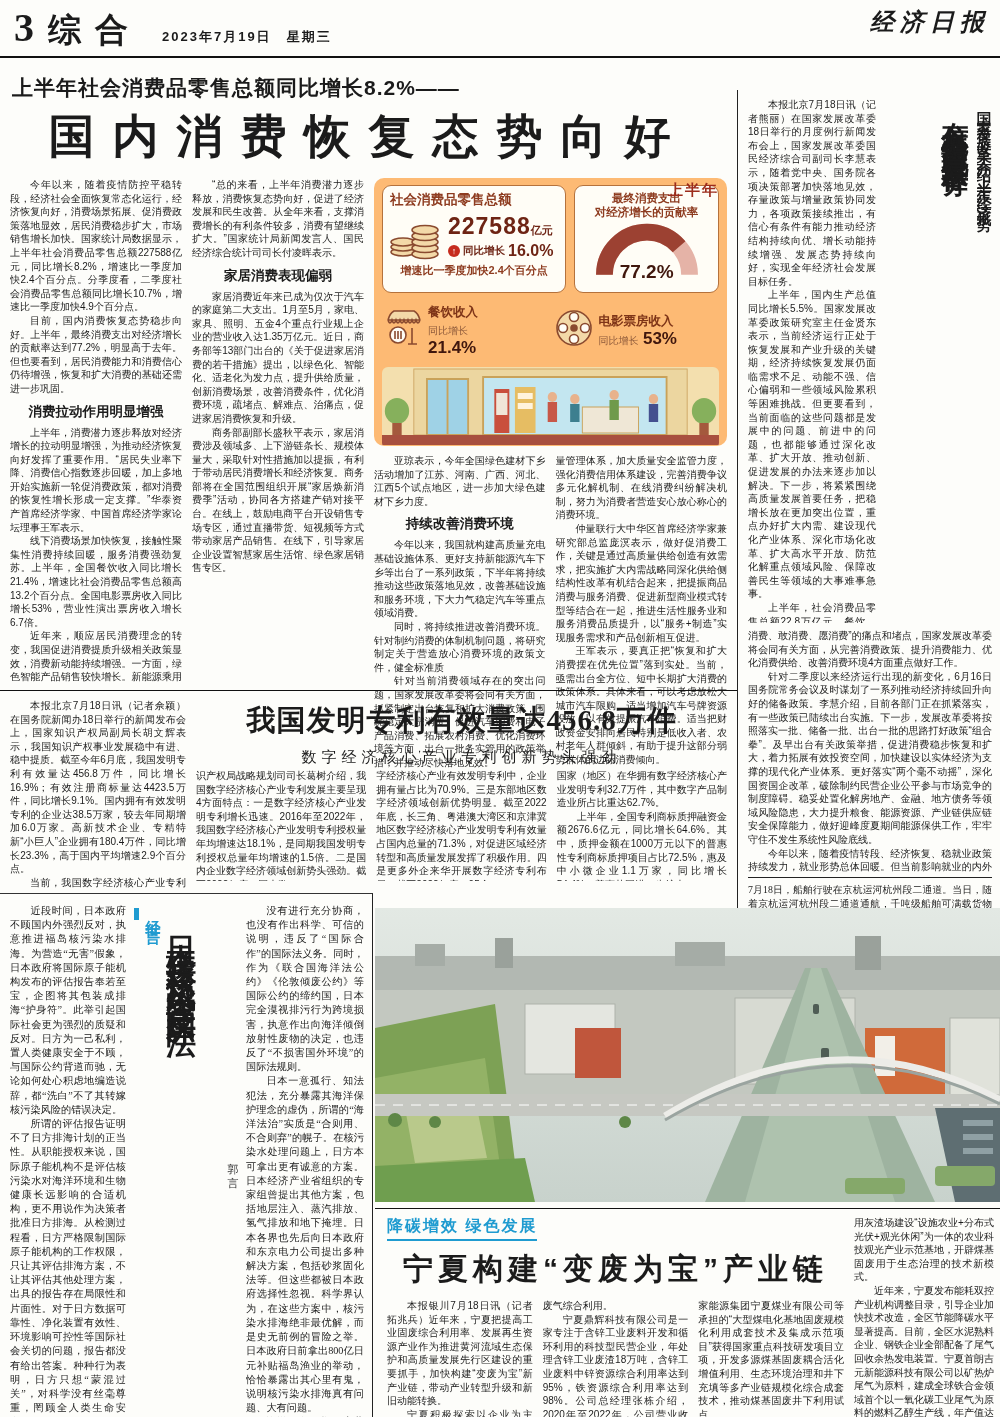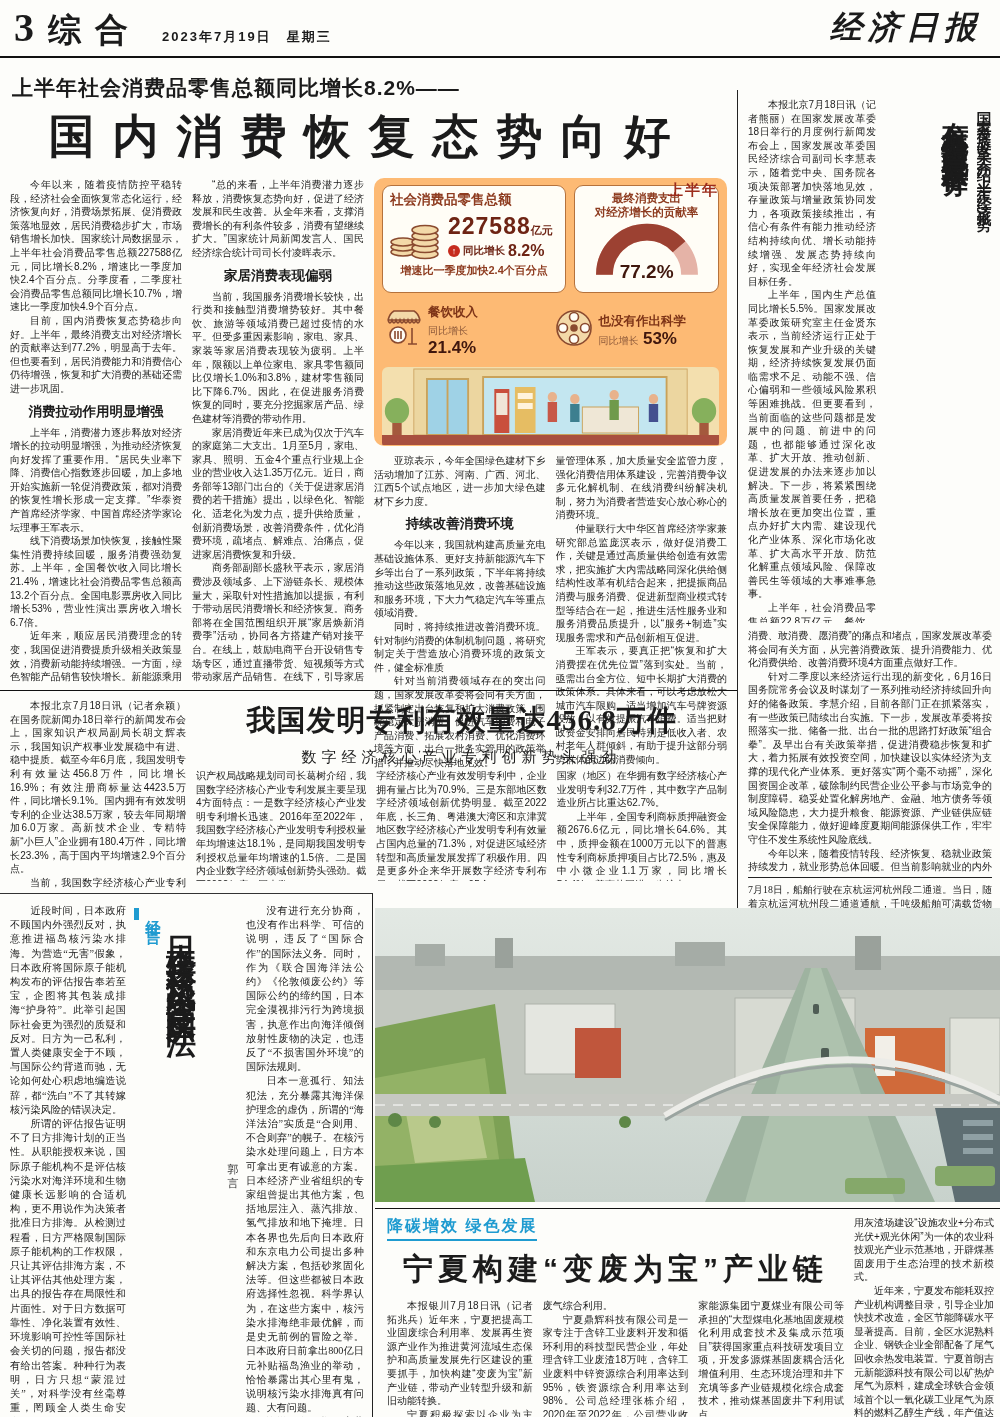--- a/index.html
+++ b/index.html
@@ -5,21 +5,21 @@
   * { margin:0; padding:0; box-sizing:border-box; }
   body { background:#e8e8e4; font-family:"Liberation Sans", sans-serif; color:#1b1b1b; }
   #page { position:relative; width:1000px; height:1417px; background:#fdfdfa; margin:0 auto; overflow:hidden; }
 
   
   .hdr { position:absolute; left:0; top:0; width:1000px; height:58px; border-bottom:2.5px solid #111; padding:8px 10px 0 14px; }
   .hdr-left { display:flex; align-items:baseline; gap:14px; }
   .pageno { font-family:"Liberation Serif", serif; font-size:40px; font-weight:bold; line-height:1; }
   .section { font-size:33px; font-weight:bold; letter-spacing:14px; line-height:1; }
   .dateline { font-size:13px; font-weight:bold; letter-spacing:2px; padding-left:6px; }
-  .masthead { position:absolute; right:18px; top:6px; font-family:"Liberation Serif", serif; font-style:italic; font-weight:bold; font-size:32px; letter-spacing:6px;margin-left:18px; }
+  .masthead { position:absolute; right:10px; top:6px; font-family:"Liberation Serif", serif; font-style:italic; font-weight:bold; font-size:24px; letter-spacing:6px;margin-left:18px; }
 
   
   .t { font-size:10px; line-height:13.6px; text-align:justify; }
   .ind { text-indent:2em; }
   .clip { overflow:hidden; }
   .subhead { font-size:13.5px; font-weight:bold; text-align:center; margin:7px 0 5px; }
 
   
   .main { position:absolute; left:0; top:58px; width:737px; height:632px; padding:6px 10px 0 10px; }
   .topbar { display:flex; justify-content:space-between; align-items:flex-end; height:26px; }
@@ -125,21 +125,20 @@
         <p class="t ind">今年以来，随着疫情防控平稳转段，经济社会全面恢复常态化运行，经济恢复向好，消费场景拓展、促消费政策落地显效，居民消费稳步扩大，市场销售增长加快。国家统计局数据显示，上半年社会消费品零售总额227588亿元，同比增长8.2%，增速比一季度加快2.4个百分点。分季度看，二季度社会消费品零售总额同比增长10.7%，增速比一季度加快4.9个百分点。</p>
         <p class="t ind">目前，国内消费恢复态势稳步向好。上半年，最终消费支出对经济增长的贡献率达到77.2%，明显高于去年。但也要看到，居民消费能力和消费信心仍待增强，恢复和扩大消费的基础还需进一步巩固。</p>
         <div class="subhead">消费拉动作用明显增强</div>
         <p class="t ind">上半年，消费潜力逐步释放对经济增长的拉动明显增强，为推动经济恢复向好发挥了重要作用。“居民失业率下降、消费信心指数逐步回暖，加上多地开始实施新一轮促消费政策，都对消费的恢复性增长形成一定支撑。”华泰资产首席经济学家、中国首席经济学家论坛理事王军表示。</p>
         <p class="t ind">线下消费场景加快恢复，接触性聚集性消费持续回暖，服务消费强劲复苏。上半年，全国餐饮收入同比增长21.4%，增速比社会消费品零售总额高13.2个百分点。全国电影票房收入同比增长53%，营业性演出票房收入增长6.7倍。</p>
         <p class="t ind">近年来，顺应居民消费理念的转变，我国促进消费提质升级相关政策显效，消费新动能持续增强。一方面，绿色智能产品销售较快增长。新能源乘用车销售量超过300万辆，同比增长37.3%；限额以上单位低能耗家电和音像器材类商品零售额同比增速超过20%。另一方面，在直播带货、即时零售等新型消费模式带动下，网上零售较快增长，实物商品网上零售额同比增长10.8%。</p>
       </div>
       <div class="mcol clip">
         <p class="t ind">“总的来看，上半年消费潜力逐步释放，消费恢复态势向好，促进了经济发展和民生改善。从全年来看，支撑消费增长的有利条件较多，消费有望继续扩大。”国家统计局新闻发言人、国民经济综合统计司司长付凌晖表示。</p>
         <div class="subhead">家居消费表现偏弱</div>
-        <p class="t ind">当前，我国服务消费增长较快，出行类和接触型消费增势较好。其中餐饮、旅游等领域消费已超过疫情的水平。但受多重因素影响，家电、家具、家装等家居消费表现较为疲弱。上半年，限额以上单位家电、家具零售额同比仅增长1.0%和3.8%，建材零售额同比下降6.7%。因此，在促进服务消费恢复的同时，要充分挖掘家居产品、绿色建材等消费的带动作用。</p>
         <p class="t ind">家居消费近年来已成为仅次于汽车的家庭第二大支出。1月至5月，家电、家具、照明、五金4个重点行业规上企业的营业收入达1.35万亿元。近日，商务部等13部门出台的《关于促进家居消费的若干措施》提出，以绿色化、智能化、适老化为发力点，提升供给质量，创新消费场景，改善消费条件，优化消费环境，疏堵点、解难点、治痛点，促进家居消费恢复和升级。</p>
         <p class="t ind">商务部副部长盛秋平表示，家居消费涉及领域多、上下游链条长、规模体量大，采取针对性措施加以提振，有利于带动居民消费增长和经济恢复。商务部将在全国范围组织开展“家居焕新消费季”活动，协同各方搭建产销对接平台。在线上，鼓励电商平台开设销售专场专区，通过直播带货、短视频等方式带动家居产品销售。在线下，引导家居企业设置智慧家居生活馆、绿色家居销售专区。</p>
 
       </div>
       <div class="main-right">
 
         <div class="info">
           <div class="period">上半年</div>
           <div class="info-row1">
             <div class="card card1">
@@ -158,21 +157,21 @@
                   </g>
                 </svg>
               </span>
               <div class="bignum-row">
                 <span class="bignum">227588</span>
                 <span class="bigunit">亿元</span>
               </div>
               <div class="grow-row">
                 <span class="grow-ic">↑</span>
                 <span class="grow-lab">同比增长</span>
-                <span class="grow-val">8.2%</span>
+                <span class="grow-val">16.0%</span>
               </div>
               <div class="note">增速比一季度加快2.4个百分点</div>
             </div>
             <div class="card card2">
               <div class="card2-title"><span>最终消费支出</span><br><span>对经济增长的贡献率</span></div>
               <div class="gauge-wrap">
                 <svg width="118" height="56" viewBox="0 0 100 50">
                   <path d="M12,48 A38,38 0 0 1 88,48" fill="none" stroke="#e5b3a7" stroke-width="15"></path>
                   <path d="M12,48 A38,38 0 0 1 88,48" fill="none" stroke="#9c4132" stroke-width="15" stroke-dasharray="92 200"></path>
                 </svg>
@@ -202,21 +201,21 @@
                 <svg width="42" height="42" viewBox="0 0 42 42" fill="#f3d9a8" stroke="#8a4a2f" stroke-width="1.6">
                   <circle cx="21" cy="21" r="17"></circle>
                   <circle cx="21" cy="21" r="3" fill="#8a4a2f"></circle>
                   <circle cx="21" cy="10" r="4.5" fill="#fffdf6"></circle>
                     <circle cx="21" cy="32" r="4.5" fill="#fffdf6"></circle>
                   <circle cx="10" cy="21" r="4.5" fill="#fffdf6"></circle>
                     <circle cx="32" cy="21" r="4.5" fill="#fffdf6"></circle>
                 </svg>
               </span>
               <span>
-                <span class="stat-name">也没有作出科学</span><br>
+                <span class="stat-name">电影票房收入</span><br>
                 <span class="stat-lab">同比增长</span>
                 <span class="stat-val">53%</span>
               </span>
             </div>
           </div>
           <div class="shop">
             <svg width="100%" height="78" viewBox="0 0 360 78" preserveAspectRatio="none">
               <rect x="0" y="0" width="360" height="78" fill="#f3dfae"></rect>
               <rect x="34" y="2" width="292" height="66" fill="#ecd6a0" stroke="#cfa765" stroke-width="1"></rect>
               <rect x="48" y="12" width="44" height="56" fill="#9fd2e6" stroke="#c9a25a" stroke-width="2"></rect>

